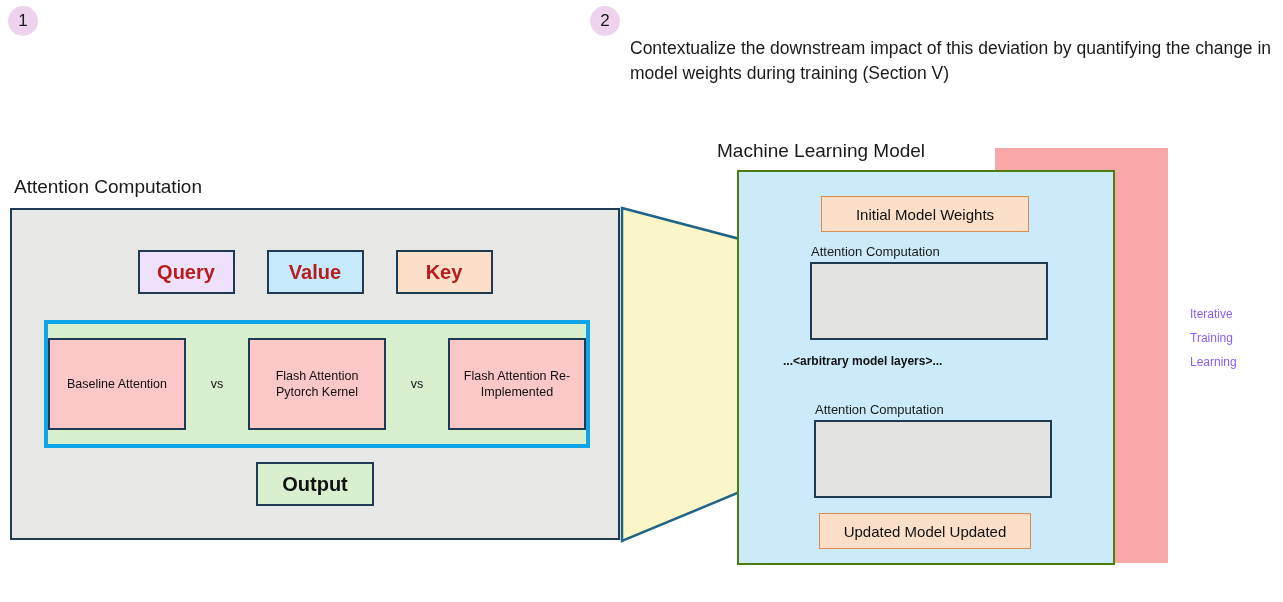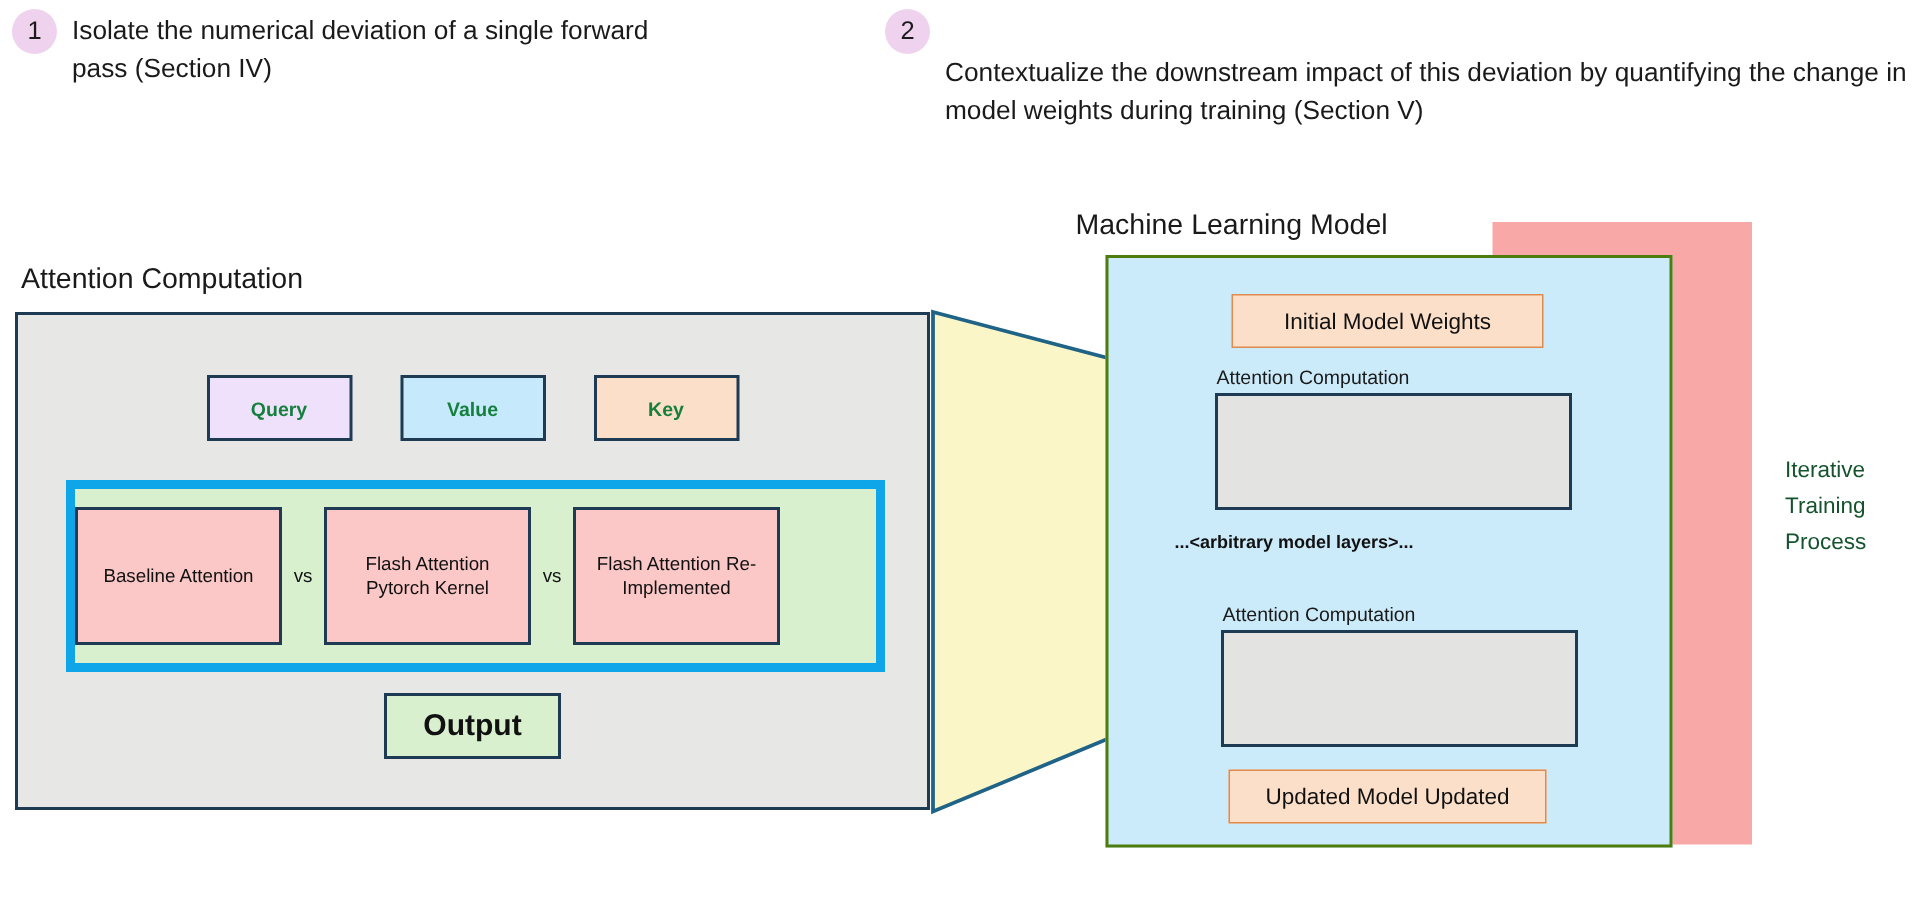--- a/index.html
+++ b/index.html
@@ -77,40 +77,40 @@
     gap: 32px;
   }
   .qkv-box {
     width: 97px;
     height: 44px;
     border: 2px solid #1F3B54;
     box-sizing: border-box;
     display: flex;
     align-items: center;
     justify-content: center;
-    font-size: 13px;
+    font-size: 20px;
     font-weight: bold;
-    color: #15803d;
+    color: #b91c1c;
   }
   .qkv-query { background: #EFE1FB; }
   .qkv-key   { background: #FBDFC9; }
   .qkv-value { background: #C6EAFB; }
 
   #compare-band {
     position: absolute;
     left: 32px;
     top: 110px;
     width: 546px;
     height: 128px;
     background: #D8F0CE;
-    border: 6px solid #0ea5e9;
-    box-sizing: border-box;
-    display: flex;
-    align-items: center;
-    justify-content: flex-start;
+    border: 4px solid #0ea5e9;
+    box-sizing: border-box;
+    display: flex;
+    align-items: center;
+    justify-content: space-between;
     gap: 0;
   }
   .method-box {
     width: 138px;
     height: 92px;
     background: #FBC7C7;
     border: 2px solid #1F3B54;
     box-sizing: border-box;
     display: flex;
     align-items: center;
@@ -217,31 +217,30 @@
     white-space: nowrap;
   }
   #attn-slot-2-caption { left: 76px; top: 230px; }
   #attn-slot-2-box     { left: 75px; top: 248px; width: 238px; height: 78px; }
 
   
   #iterative-label {
     position: absolute;
     left: 1190px;
     top: 302px;
-    font-size: 15px;
+    font-size: 12px;
     line-height: 24px;
-    color: #14532d;
+    color: #8b5cf6;
   }
 </style>
 </head>
 <body>
 
 <div class="bullet-item" id="bullet-1">
   <div class="bullet-badge">1</div>
-  <div class="bullet-text">Isolate the numerical deviation of a single forward pass (Section IV)</div>
 </div>
 
 <div class="bullet-item" id="bullet-2">
   <div class="bullet-badge">2</div>
   <div class="bullet-text">Contextualize the downstream impact of this deviation by quantifying the change in model weights during training (Section V)</div>
 </div>
 
 <svg id="funnel-connector" viewBox="0 0 210 355" width="210" height="355">
   <polygon points="7,8 197,58 197,262 7,341" fill="#FBF6C8" stroke="#1F6387" stroke-width="2.5"></polygon>
 </svg>
@@ -296,14 +295,14 @@
 
   <div class="attn-slot-caption" id="attn-slot-2-caption">Attention Computation</div>
   <div class="attn-slot-box" id="attn-slot-2-box"></div>
 
   <div class="weights-box" id="updated-weights-box">Updated Model Updated</div>
 </div>
 
 <div id="iterative-label">
   <div>Iterative</div>
   <div>Training</div>
-  <div>Process</div>
+  <div>Learning</div>
 </div>
 
 </body></html>

